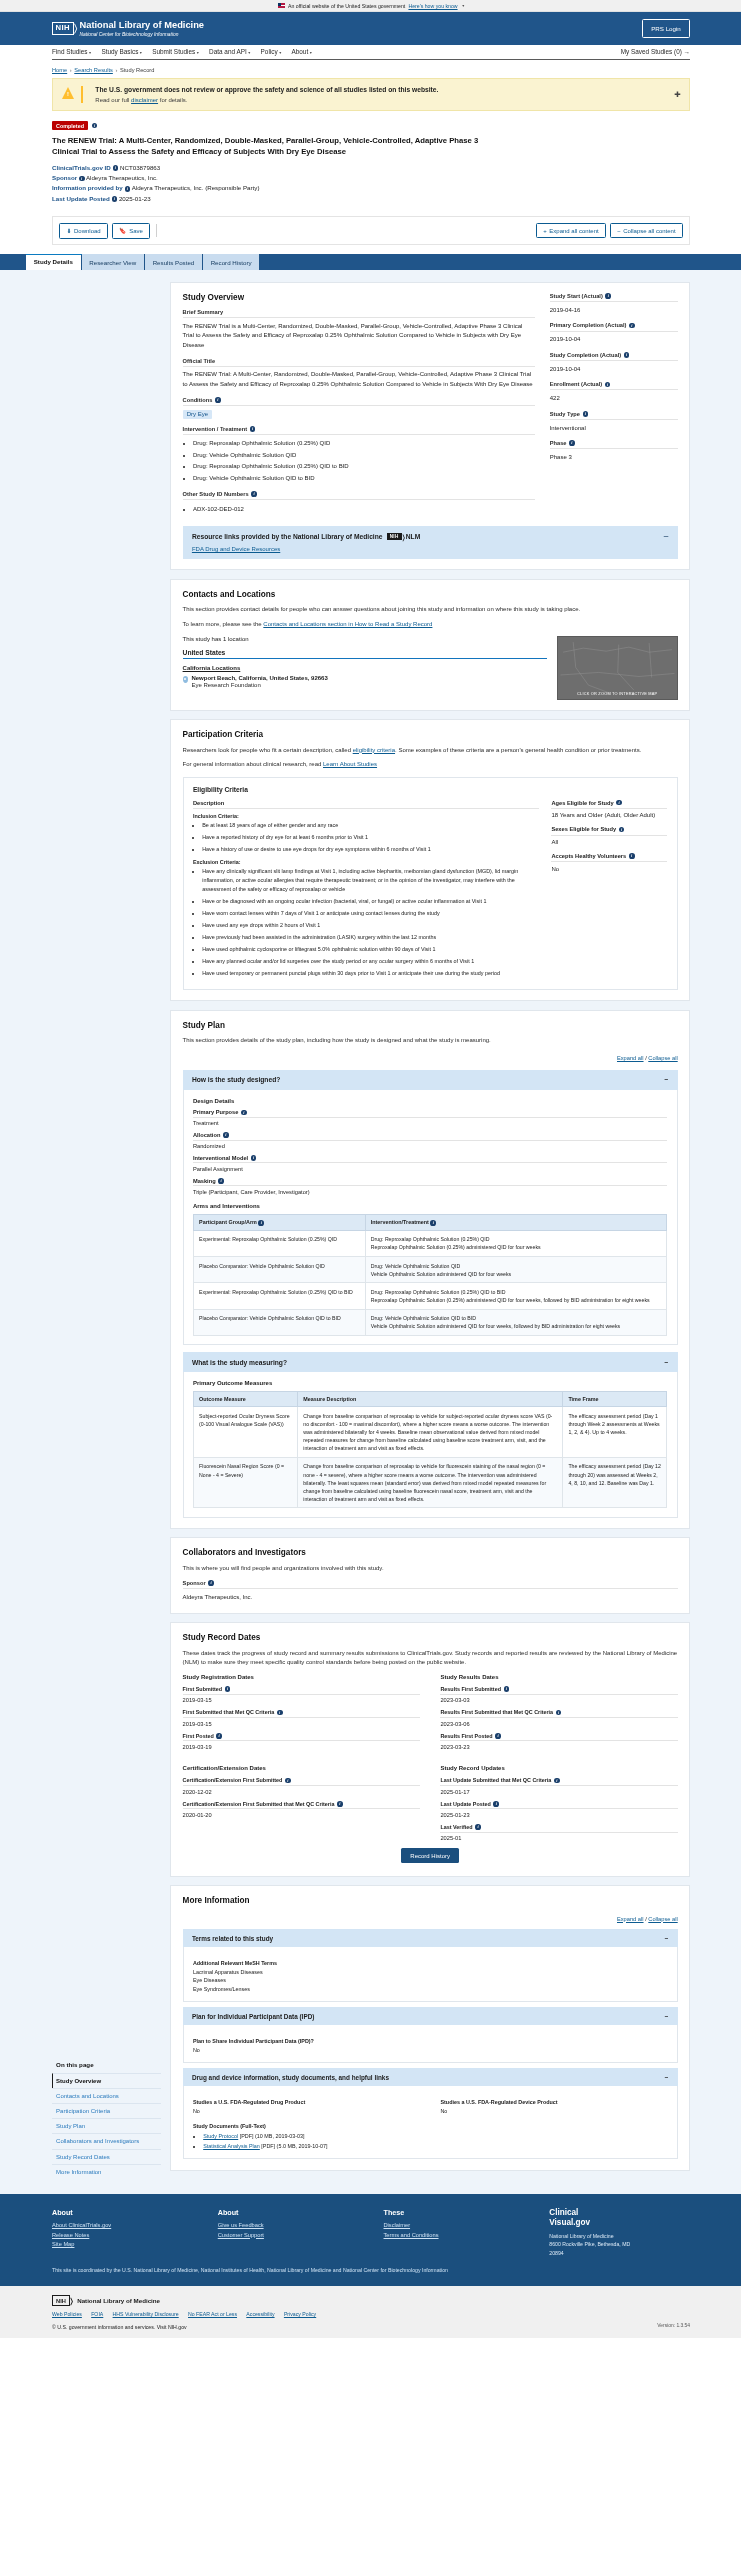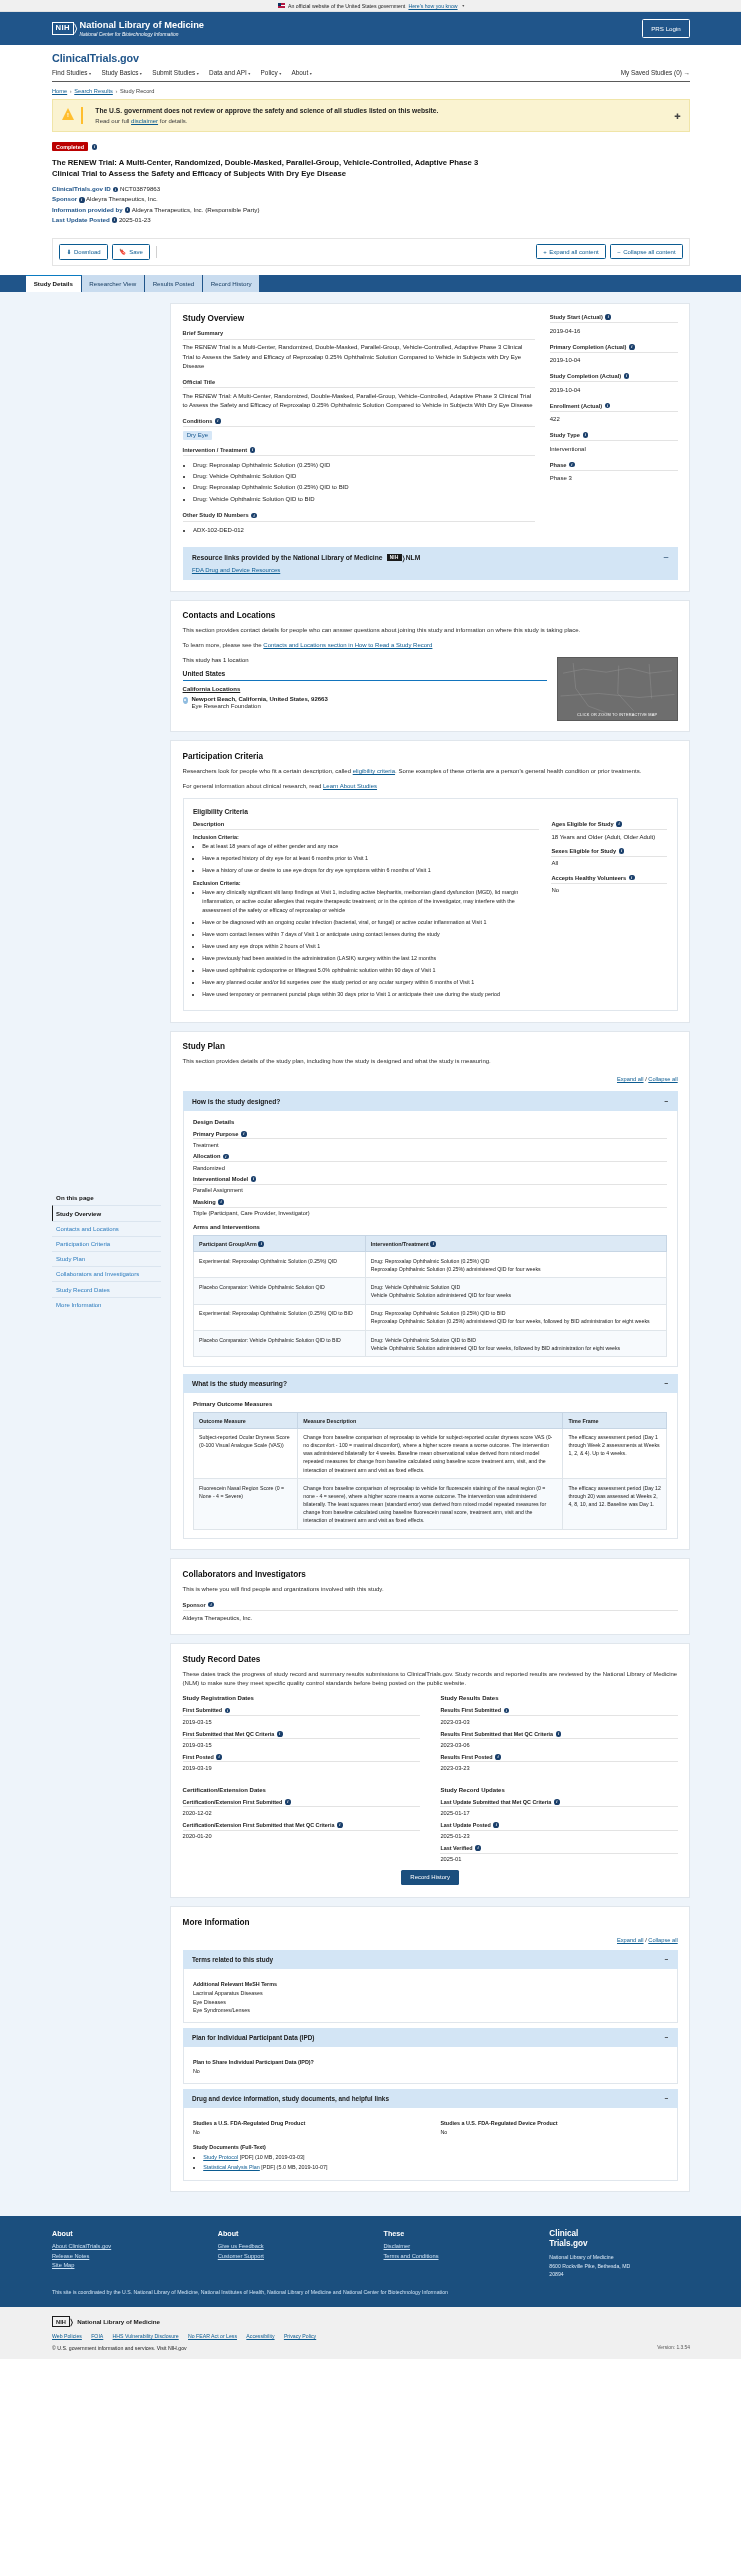--- a/index.html
+++ b/index.html
@@ -132,21 +132,21 @@
   
   .tabs-strip { background: #20558a; display: flex; padding-left: 26px; }
   .tab {
     background: #c9dcef; color: #13395e; font-size: 6.2px; padding: 4.6px 7.7px;
     border-right: 0.5px solid #20558a; cursor: pointer; white-space: nowrap;
   }
   .tab.active { background: #fff; font-weight: bold; color: #111; border-top: 1.5px solid #0b7bc1; padding-top: 3.1px; }
 
   
   .page-body { background: #eef4fa; padding: 11.3px 0 15.5px; }
-  .layout { display: flex; gap: 9.3px; align-items: center; }
+  .layout { display: flex; gap: 9.3px; align-items: flex-end; }
   .sidebar { width: 109px; flex: 0 0 109px; }
   .sidebar-title { font-size: 6.2px; font-weight: bold; padding: 3.1px 4.1px 4.1px; color: #111; }
   .sidebar-item {
     font-size: 6px; padding: 4.1px 4.1px; border-top: 0.5px solid #dbe5ef;
     color: #2c7bbd; cursor: pointer;
   }
   .sidebar-item.active { color: #111; font-weight: bold; border-left: 1.5px solid #1b1b1b; padding-left: 3.1px; }
   .content { flex: 1; min-width: 0; }
   .card {
     background: #fff; border: 0.5px solid #e0e6ec; padding: 10.3px 11.3px; margin-bottom: 8.2px;
@@ -312,23 +312,20 @@
       <div>
         <div class="nih-title">National Library of Medicine</div>
         <div class="nih-sub">National Center for Biotechnology Information</div>
       </div>
     </div>
     <button class="prs-login">PRS Login</button>
   </div>
 </div>
 
 <div class="wrap">
-  <div class="brand-row">
-    <span class="brand">ClinicalTrials</span><span class="brand light">.gov</span>
-  </div>
   <div class="mainnav">
     <ul>
       <li><span>Find Studies</span><span class="caret">▾</span></li>
       <li><span>Study Basics</span><span class="caret">▾</span></li>
       <li><span>Submit Studies</span><span class="caret">▾</span></li>
       <li><span>Data and API</span><span class="caret">▾</span></li>
       <li><span>Policy</span><span class="caret">▾</span></li>
       <li><span>About</span><span class="caret">▾</span></li>
     </ul>
     <div class="saved-studies"><span>My Saved Studies (0)</span> <span>→</span></div>
@@ -862,21 +859,21 @@
     </div>
     <div class="fcol">
       <h3>These</h3>
       <ul>
         <li><a href="#">Disclaimer</a></li>
         <li><a href="#">Terms and Conditions</a></li>
       </ul>
     </div>
     <div class="fcol ct-block">
       <div class="ct-brand" style="white-space:pre-line">Clinical
-Trials.gov</div>
+Visual.gov</div>
       <div class="ct-addr" style="white-space:pre-line">National Library of Medicine
 8600 Rockville Pike, Bethesda, MD
 20894</div>
     </div>
   </div>
   <div class="wrap" style="margin-top:9.3px;font-size:5.2px;color:#cfe3f5;line-height:1.6">This site is coordinated by the U.S. National Library of Medicine, National Institutes of Health, National Library of Medicine and National Center for Biotechnology Information</div>
 </div>
 
 <div class="footer-bottom">
   <div class="wrap">

